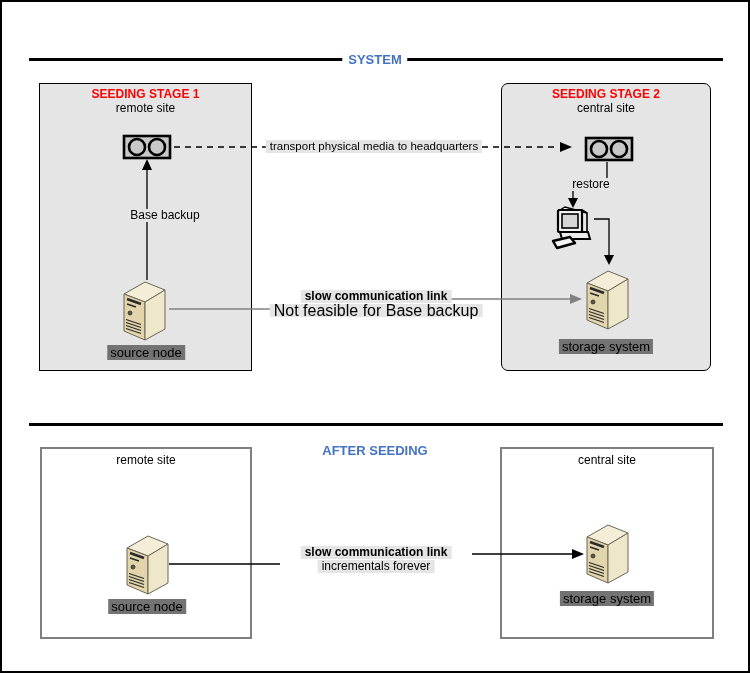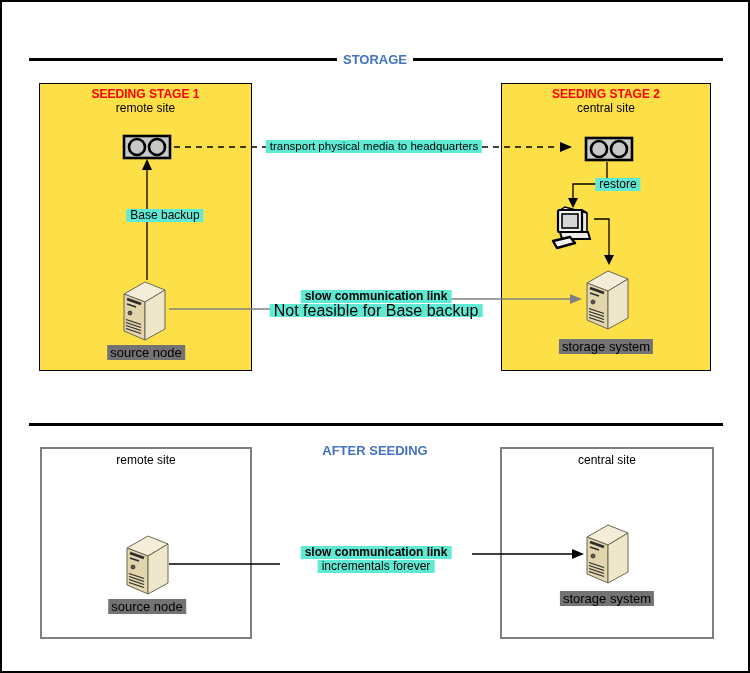--- a/index.html
+++ b/index.html
@@ -7,26 +7,26 @@
     position:relative;width:746px;height:669px;margin:0;
     background:#fff;border:2px solid #000;
     font-family:"Liberation Sans","DejaVu Sans",sans-serif;
     color:#000;overflow:hidden;
   }
   .abs{position:absolute;}
   .ctr{transform:translateX(-50%);white-space:nowrap;}
   #page-title{left:0;top:6px;width:100%;text-align:center;font-weight:bold;font-size:13px;letter-spacing:.2px;}
   .divider-line{height:3px;background:#000;left:27px;width:694px;}
   .divider-label{font-weight:bold;font-size:13px;color:#4472C4;background:#fff;padding:0 6px;}
-  .stage-box{border:1px solid #000;background:#fde047;}
+  .stage-box{border:1px solid #000;background:#e5e5e5;}
   .after-box{border:2px solid #7f7f7f;background:#fff;}
   .box-title{font-weight:bold;font-size:12px;color:#f00;text-align:center;width:100%;left:0;}
   .box-sub{font-size:12px;text-align:center;width:100%;left:0;}
   .node-label{font-size:13px;background:#737373;padding:0 3px;}
-  .conn-label{font-size:11.5px;background:#5eead4;padding:0 4px;line-height:13px;}
+  .conn-label{font-size:11.5px;background:#e5e5e5;padding:0 4px;line-height:13px;}
   .conn-label.bold{font-weight:bold;font-size:12px;}
   svg{display:block;}
   #connectors{left:0;top:0;pointer-events:none;}
 </style>
 </head>
 <body>
 
 <svg width="0" height="0" style="position:absolute">
   <defs>
     <g id="def-server">
@@ -51,31 +51,31 @@
       <polygon points="9,28 37,28 39,35 11,35" fill="#ececec" stroke="#000" stroke-width="2"></polygon>
       <polygon points="2,37 19,33 24,39 6,44" rx="2" fill="#f5f5f5" stroke="#000" stroke-width="2.4" stroke-linejoin="round"></polygon>
     </g>
   </defs>
 </svg>
 
 <div id="stage">
 
 
   <div class="abs divider-line" style="top:56px;"></div>
-  <div class="abs ctr divider-label" style="left:373px;top:50px;">STORAGE</div>
+  <div class="abs ctr divider-label" style="left:373px;top:50px;">SYSTEM</div>
 
   <div class="abs divider-line" style="top:421px;"></div>
   <div class="abs ctr divider-label" style="left:373px;top:415px;margin-top:26px;">AFTER SEEDING</div>
 
   <div class="abs stage-box" style="left:37px;top:81px;width:211px;height:286px;">
     <div class="abs box-title" style="top:3px;">SEEDING STAGE 1</div>
     <div class="abs box-sub" style="top:17px;">remote site</div>
   </div>
 
-  <div class="abs stage-box" style="left:499px;top:81px;width:208px;height:286px;">
+  <div class="abs stage-box" style="left:499px;top:81px;width:208px;height:286px;border-radius:7px;">
     <div class="abs box-title" style="top:3px;">SEEDING STAGE 2</div>
     <div class="abs box-sub" style="top:17px;">central site</div>
   </div>
 
   <div class="abs after-box" style="left:38px;top:445px;width:208px;height:188px;">
     <div class="abs box-sub" style="top:4px;">remote site</div>
   </div>
 
   <div class="abs after-box" style="left:498px;top:445px;width:210px;height:188px;">
     <div class="abs box-sub" style="top:4px;">central site</div>
@@ -123,21 +123,21 @@
   <svg class="abs" style="left:580px;top:520px;" width="50" height="62" viewBox="0 0 50 62">
       <use href="#def-server"></use>
     </svg>
 
   <svg class="abs" style="left:549px;top:202px;" width="44" height="48" viewBox="0 0 44 48">
       <use href="#def-computer"></use>
     </svg>
 
   <div class="abs ctr conn-label" style="left:372px;top:138px;">transport physical media to headquarters</div>
   <div class="abs ctr conn-label" style="left:163px;top:207px;font-size:12px;">Base backup</div>
-  <div class="abs ctr conn-label" style="left:616px;top:176px;font-size:12px;">restore</div>
+  <div class="abs ctr conn-label" style="left:589px;top:176px;font-size:12px;">restore</div>
 
   <div class="abs ctr conn-label bold" style="left:374px;top:288px;">slow communication link</div>
   <div class="abs ctr conn-label" style="left:374px;top:302px;font-size:16px;">Not feasible for Base backup</div>
 
   <div class="abs ctr conn-label bold" style="left:374px;top:544px;">slow communication link</div>
   <div class="abs ctr conn-label" style="left:374px;top:558px;font-size:12px;">incrementals forever</div>
 
   <div class="abs ctr node-label" style="left:144px;top:343px;">source node</div>
   <div class="abs ctr node-label" style="left:604px;top:337px;">storage system</div>
   <div class="abs ctr node-label" style="left:145px;top:597px;">source node</div>

